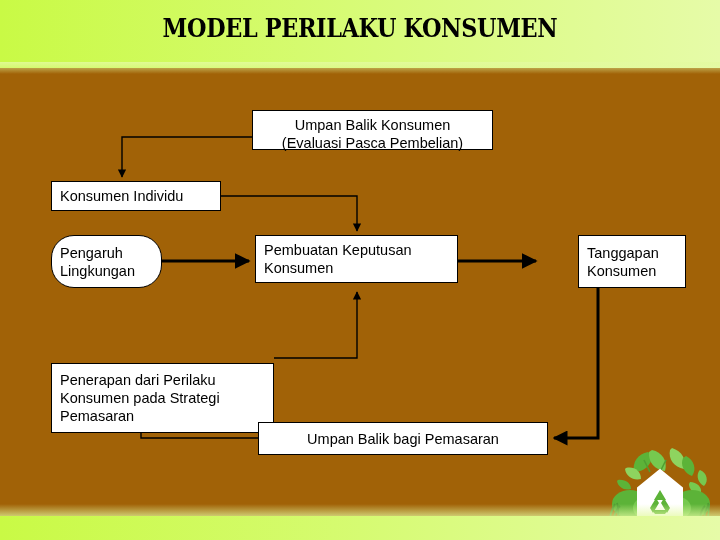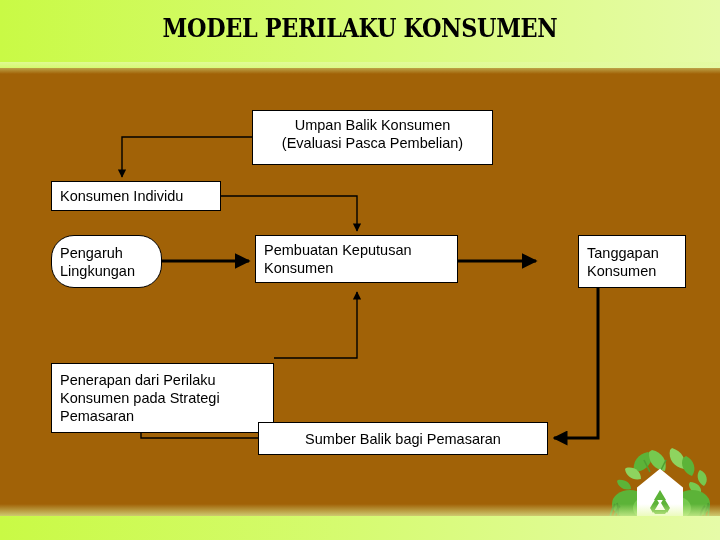--- a/index.html
+++ b/index.html
@@ -85,21 +85,21 @@
     padding: 5px 8px 5px 8px;
     white-space: pre-line;
   }
   .node.center { text-align: center; }
   .node.vcenter {
     display: flex;
     flex-direction: column;
     justify-content: center;
   }
 
-  #node-feedback-consumer { left: 252px; top: 110px; width: 241px; height: 55px; }
+  #node-feedback-consumer { left: 252px; top: 110px; width: 241px; height: 40px; }
   #node-individual        { left: 51px;  top: 181px; width: 170px; height: 30px; }
   #node-environment       { left: 51px;  top: 235px; width: 111px; height: 53px; border-radius: 23px; }
   #node-decision          { left: 255px; top: 235px; width: 203px; height: 48px; }
   #node-response          { left: 542px; top: 235px; width: 108px; height: 53px; margin-left: 36px; }
   #node-application       { left: 51px;  top: 323px; width: 223px; height: 70px; margin-top: 40px; }
   #node-feedback-market   { left: 258px; top: 422px; width: 290px; height: 33px; }
 
   #source-note {
     position: absolute;
     left: 54px; top: 478px;
@@ -168,21 +168,21 @@
   <div class="node vcenter" id="node-decision">Pembuatan Keputusan
 Konsumen</div>
 
   <div class="node vcenter" id="node-response">Tanggapan
 Konsumen</div>
 
   <div class="node vcenter" id="node-application">Penerapan dari Perilaku
 Konsumen pada Strategi
 Pemasaran</div>
 
-  <div class="node center vcenter" id="node-feedback-market">Sumber Balik bagi Pemasaran</div>
+  <div class="node center vcenter" id="node-feedback-market">Umpan Balik bagi Pemasaran</div>
 
 
   <svg id="eco-art" viewBox="0 0 112 78" xmlns="http://www.w3.org/2000/svg">
 
     <g>
       <path d="M44 6 C34 8 28 16 30 26 C40 26 48 19 48 9 Z" fill="#5cb338"></path>
       <path d="M48 4 C58 6 64 15 61 25 C51 24 44 16 45 6 Z" fill="#76c94f"></path>
       <path d="M68 2 C78 5 83 14 80 23 C70 21 64 13 66 4 Z" fill="#8ed45f"></path>
       <path d="M82 10 C90 14 93 23 88 30 C80 27 76 19 79 12 Z" fill="#5cb338"></path>
       <path d="M22 22 C30 20 37 25 37 33 C29 35 22 30 21 23 Z" fill="#8ed45f"></path>

